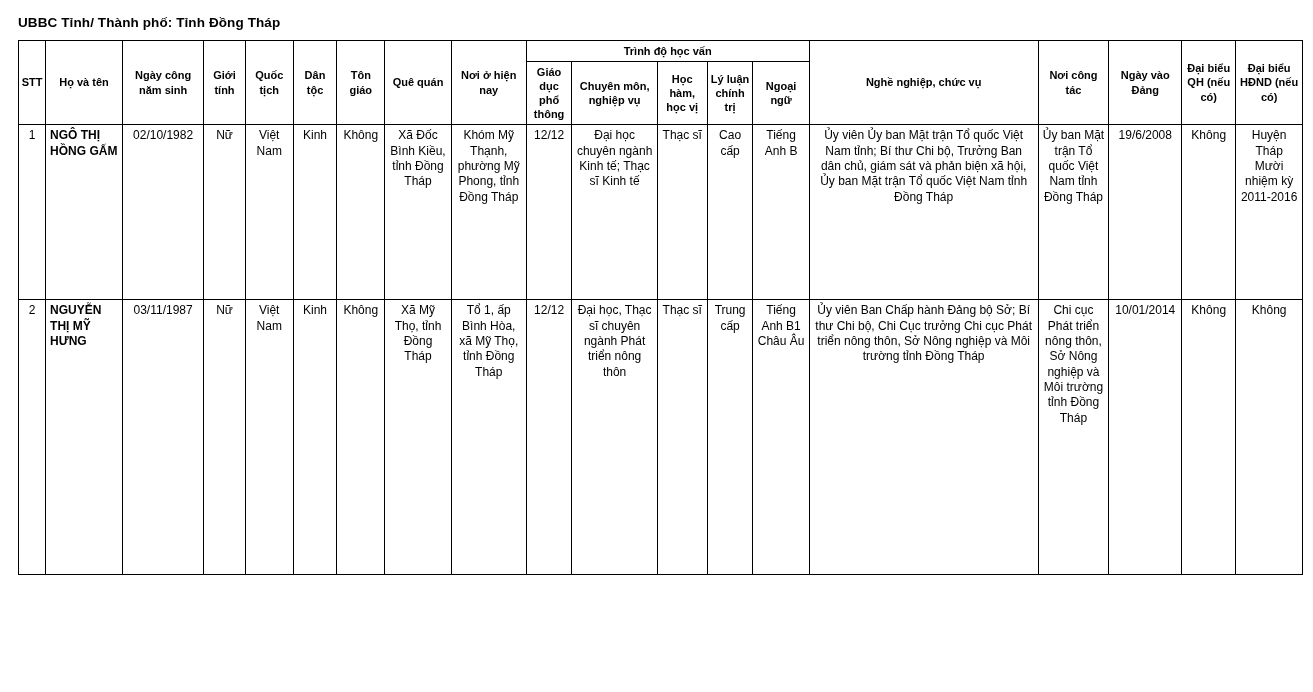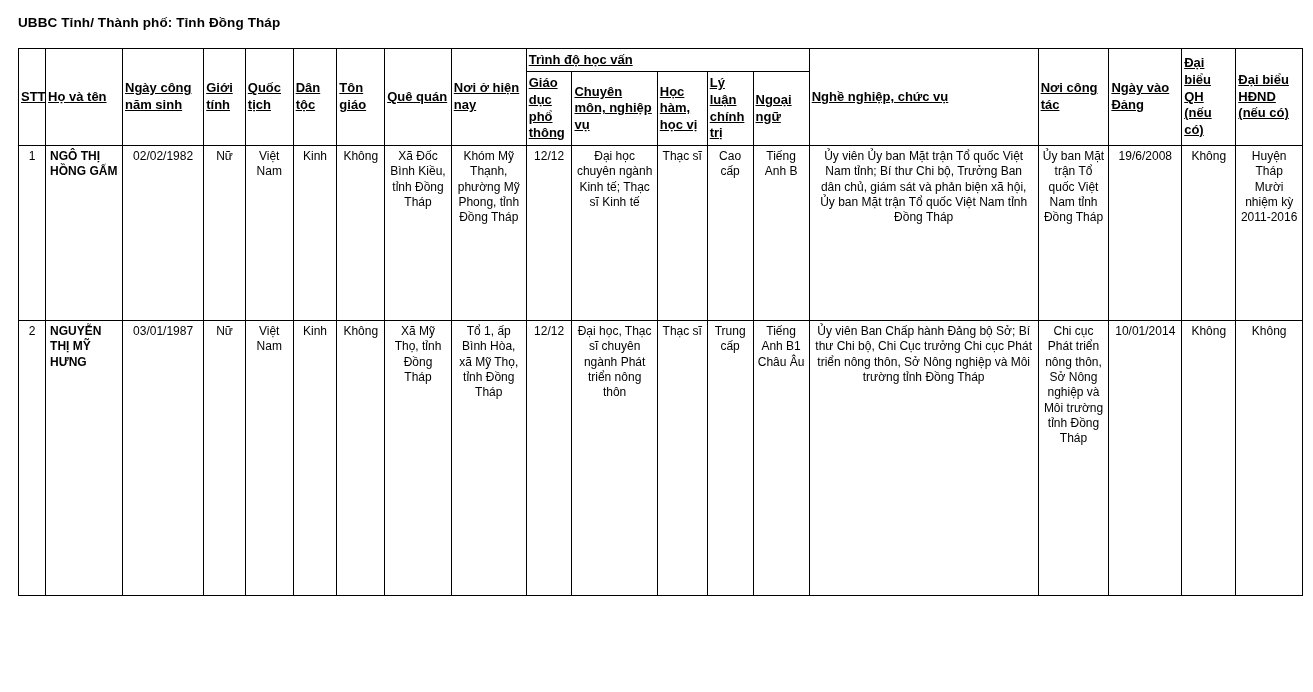--- a/index.html
+++ b/index.html
@@ -19,45 +19,44 @@
     width: 1313px;
     height: 692px;
     box-sizing: border-box;
     padding: 14px 8px 0 18px;
   }
   .header-block {
     font-size: 13.5px;
     font-weight: bold;
     line-height: 1.32;
     letter-spacing: 0.1px;
-    margin-bottom: 16px;
+    margin-bottom: 8px;
   }
   .header-block div {
     white-space: normal;
   }
   table.candidates {
     border-collapse: collapse;
     width: 1285px;
     table-layout: fixed;
     font-size: 11.5px;
   }
   table.candidates th,
   table.candidates td {
     border: 1px solid #000000;
     vertical-align: top;
     padding: 3px 4px;
     line-height: 1.28;
   }
   table.candidates thead th {
-    text-align: left;
+    text-align: center;
     vertical-align: middle;
     font-weight: bold;
-    font-size: 13px;
+    font-size: 11px;
     padding: 3px 2px;
-    text-decoration: underline;
   }
   .row-cell {
     font-size: 12px;
   }
   .c-bold {
     font-weight: normal;
   }
   td.stt {
     text-align: center;
     vertical-align: middle;
@@ -151,42 +150,42 @@
         <th>Chuyên môn, nghiệp vụ</th>
         <th>Học hàm, học vị</th>
         <th>Lý luận chính trị</th>
         <th>Ngoại ngữ</th>
       </tr>
     </thead>
     <tbody>
       <tr class="row1">
         <td class="stt row-cell">1</td>
         <td class="name row-cell">NGÔ THỊ HỒNG GẤM</td>
-        <td class="mid row-cell">02/02/1982</td>
+        <td class="mid row-cell">02/10/1982</td>
         <td class="mid row-cell c-bold">Nữ</td>
         <td class="mid row-cell c-bold">Việt Nam</td>
         <td class="mid row-cell c-bold">Kinh</td>
         <td class="mid row-cell c-bold">Không</td>
         <td class="midleft row-cell">Xã Đốc Bình Kiều, tỉnh Đồng Tháp</td>
         <td class="midleft row-cell">Khóm Mỹ Thạnh, phường Mỹ Phong, tỉnh Đồng Tháp</td>
         <td class="mid row-cell">12/12</td>
         <td class="midleft row-cell">Đại học chuyên ngành Kinh tế; Thạc sĩ Kinh tế</td>
         <td class="mid row-cell">Thạc sĩ</td>
         <td class="midleft row-cell">Cao cấp</td>
         <td class="midleft row-cell">Tiếng Anh B</td>
         <td class="midleft row-cell">Ủy viên Ủy ban Mặt trận Tổ quốc Việt Nam tỉnh; Bí thư Chi bộ, Trưởng Ban dân chủ, giám sát và phản biện xã hội, Ủy ban Mặt trận Tổ quốc Việt Nam tỉnh Đồng Tháp</td>
         <td class="midleft row-cell">Ủy ban Mặt trận Tổ quốc Việt Nam tỉnh Đồng Tháp</td>
         <td class="mid row-cell">19/6/2008</td>
         <td class="mid row-cell">Không</td>
         <td class="midleft row-cell">Huyện Tháp Mười nhiệm kỳ 2011-2016</td>
       </tr>
       <tr class="row2">
         <td class="stt row-cell">2</td>
         <td class="name row-cell">NGUYỄN THỊ MỸ HƯNG</td>
-        <td class="mid row-cell">03/01/1987</td>
+        <td class="mid row-cell">03/11/1987</td>
         <td class="mid row-cell c-bold">Nữ</td>
         <td class="mid row-cell c-bold">Việt Nam</td>
         <td class="mid row-cell c-bold">Kinh</td>
         <td class="mid row-cell c-bold">Không</td>
         <td class="midleft row-cell">Xã Mỹ Thọ, tỉnh Đồng Tháp</td>
         <td class="midleft row-cell">Tổ 1, ấp Bình Hòa, xã Mỹ Thọ, tỉnh Đồng Tháp</td>
         <td class="mid row-cell">12/12</td>
         <td class="midleft row-cell">Đại học, Thạc sĩ chuyên ngành Phát triển nông thôn</td>
         <td class="mid row-cell">Thạc sĩ</td>
         <td class="midleft row-cell">Trung cấp</td>

